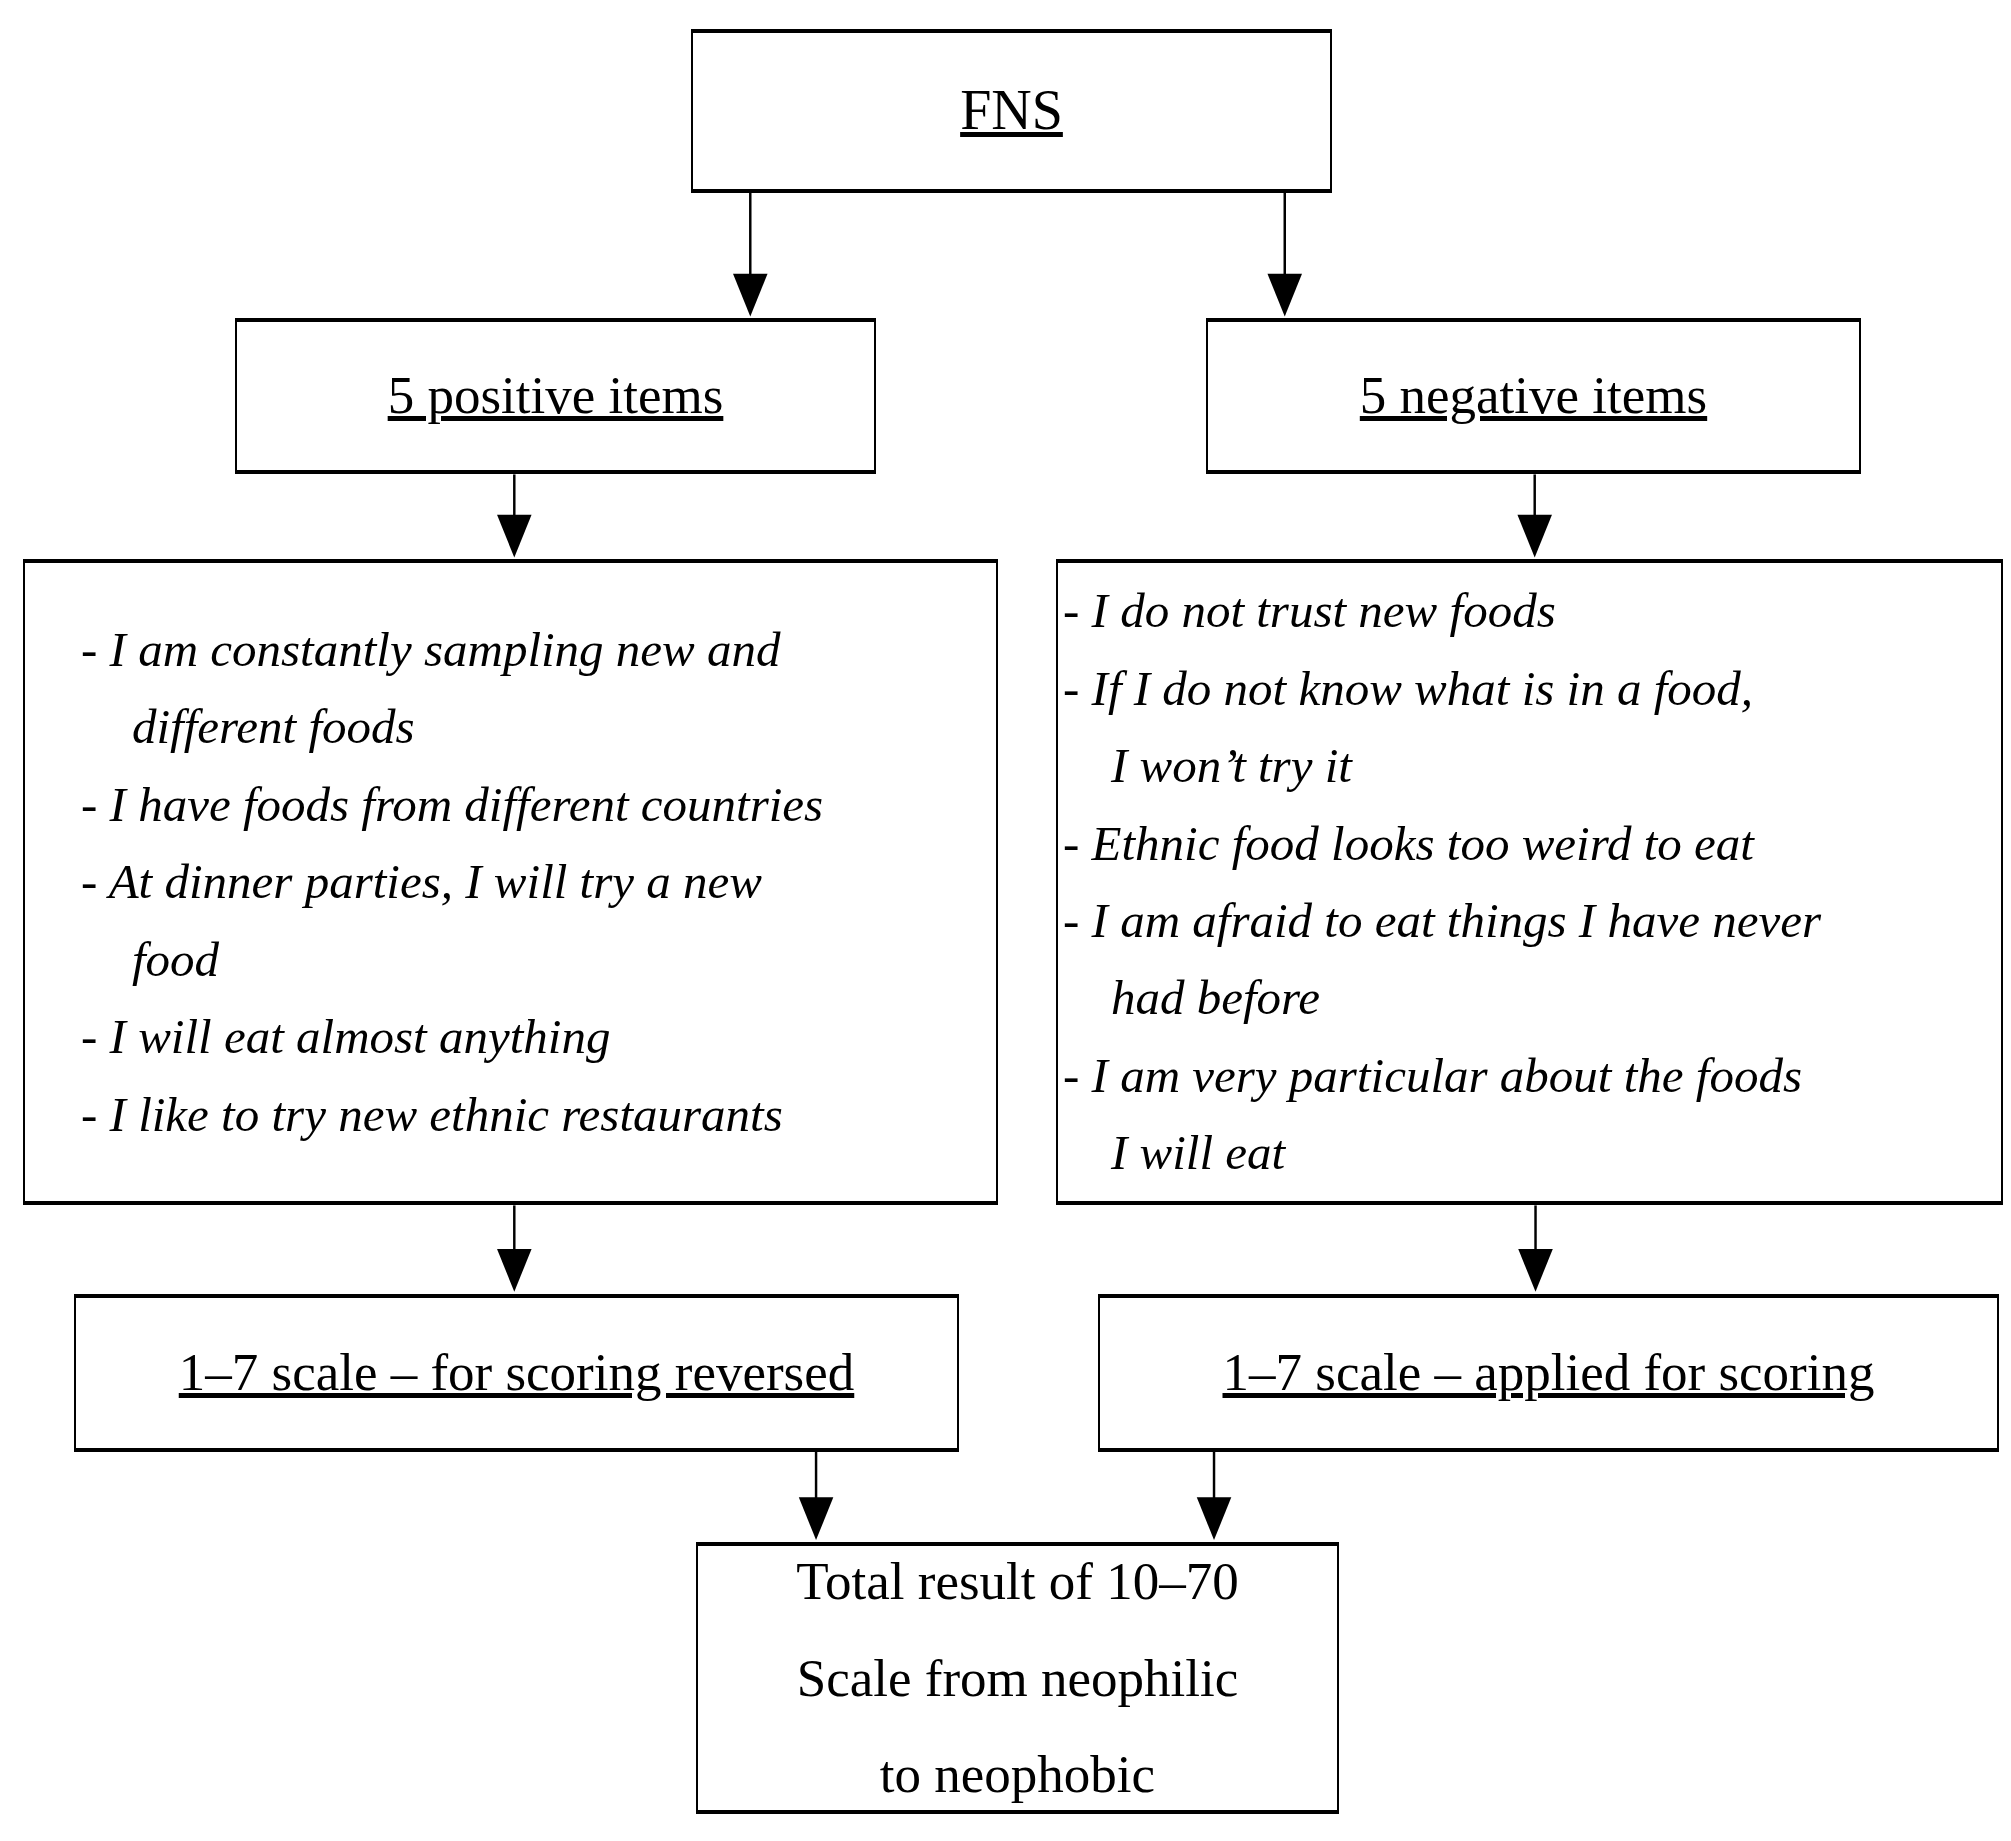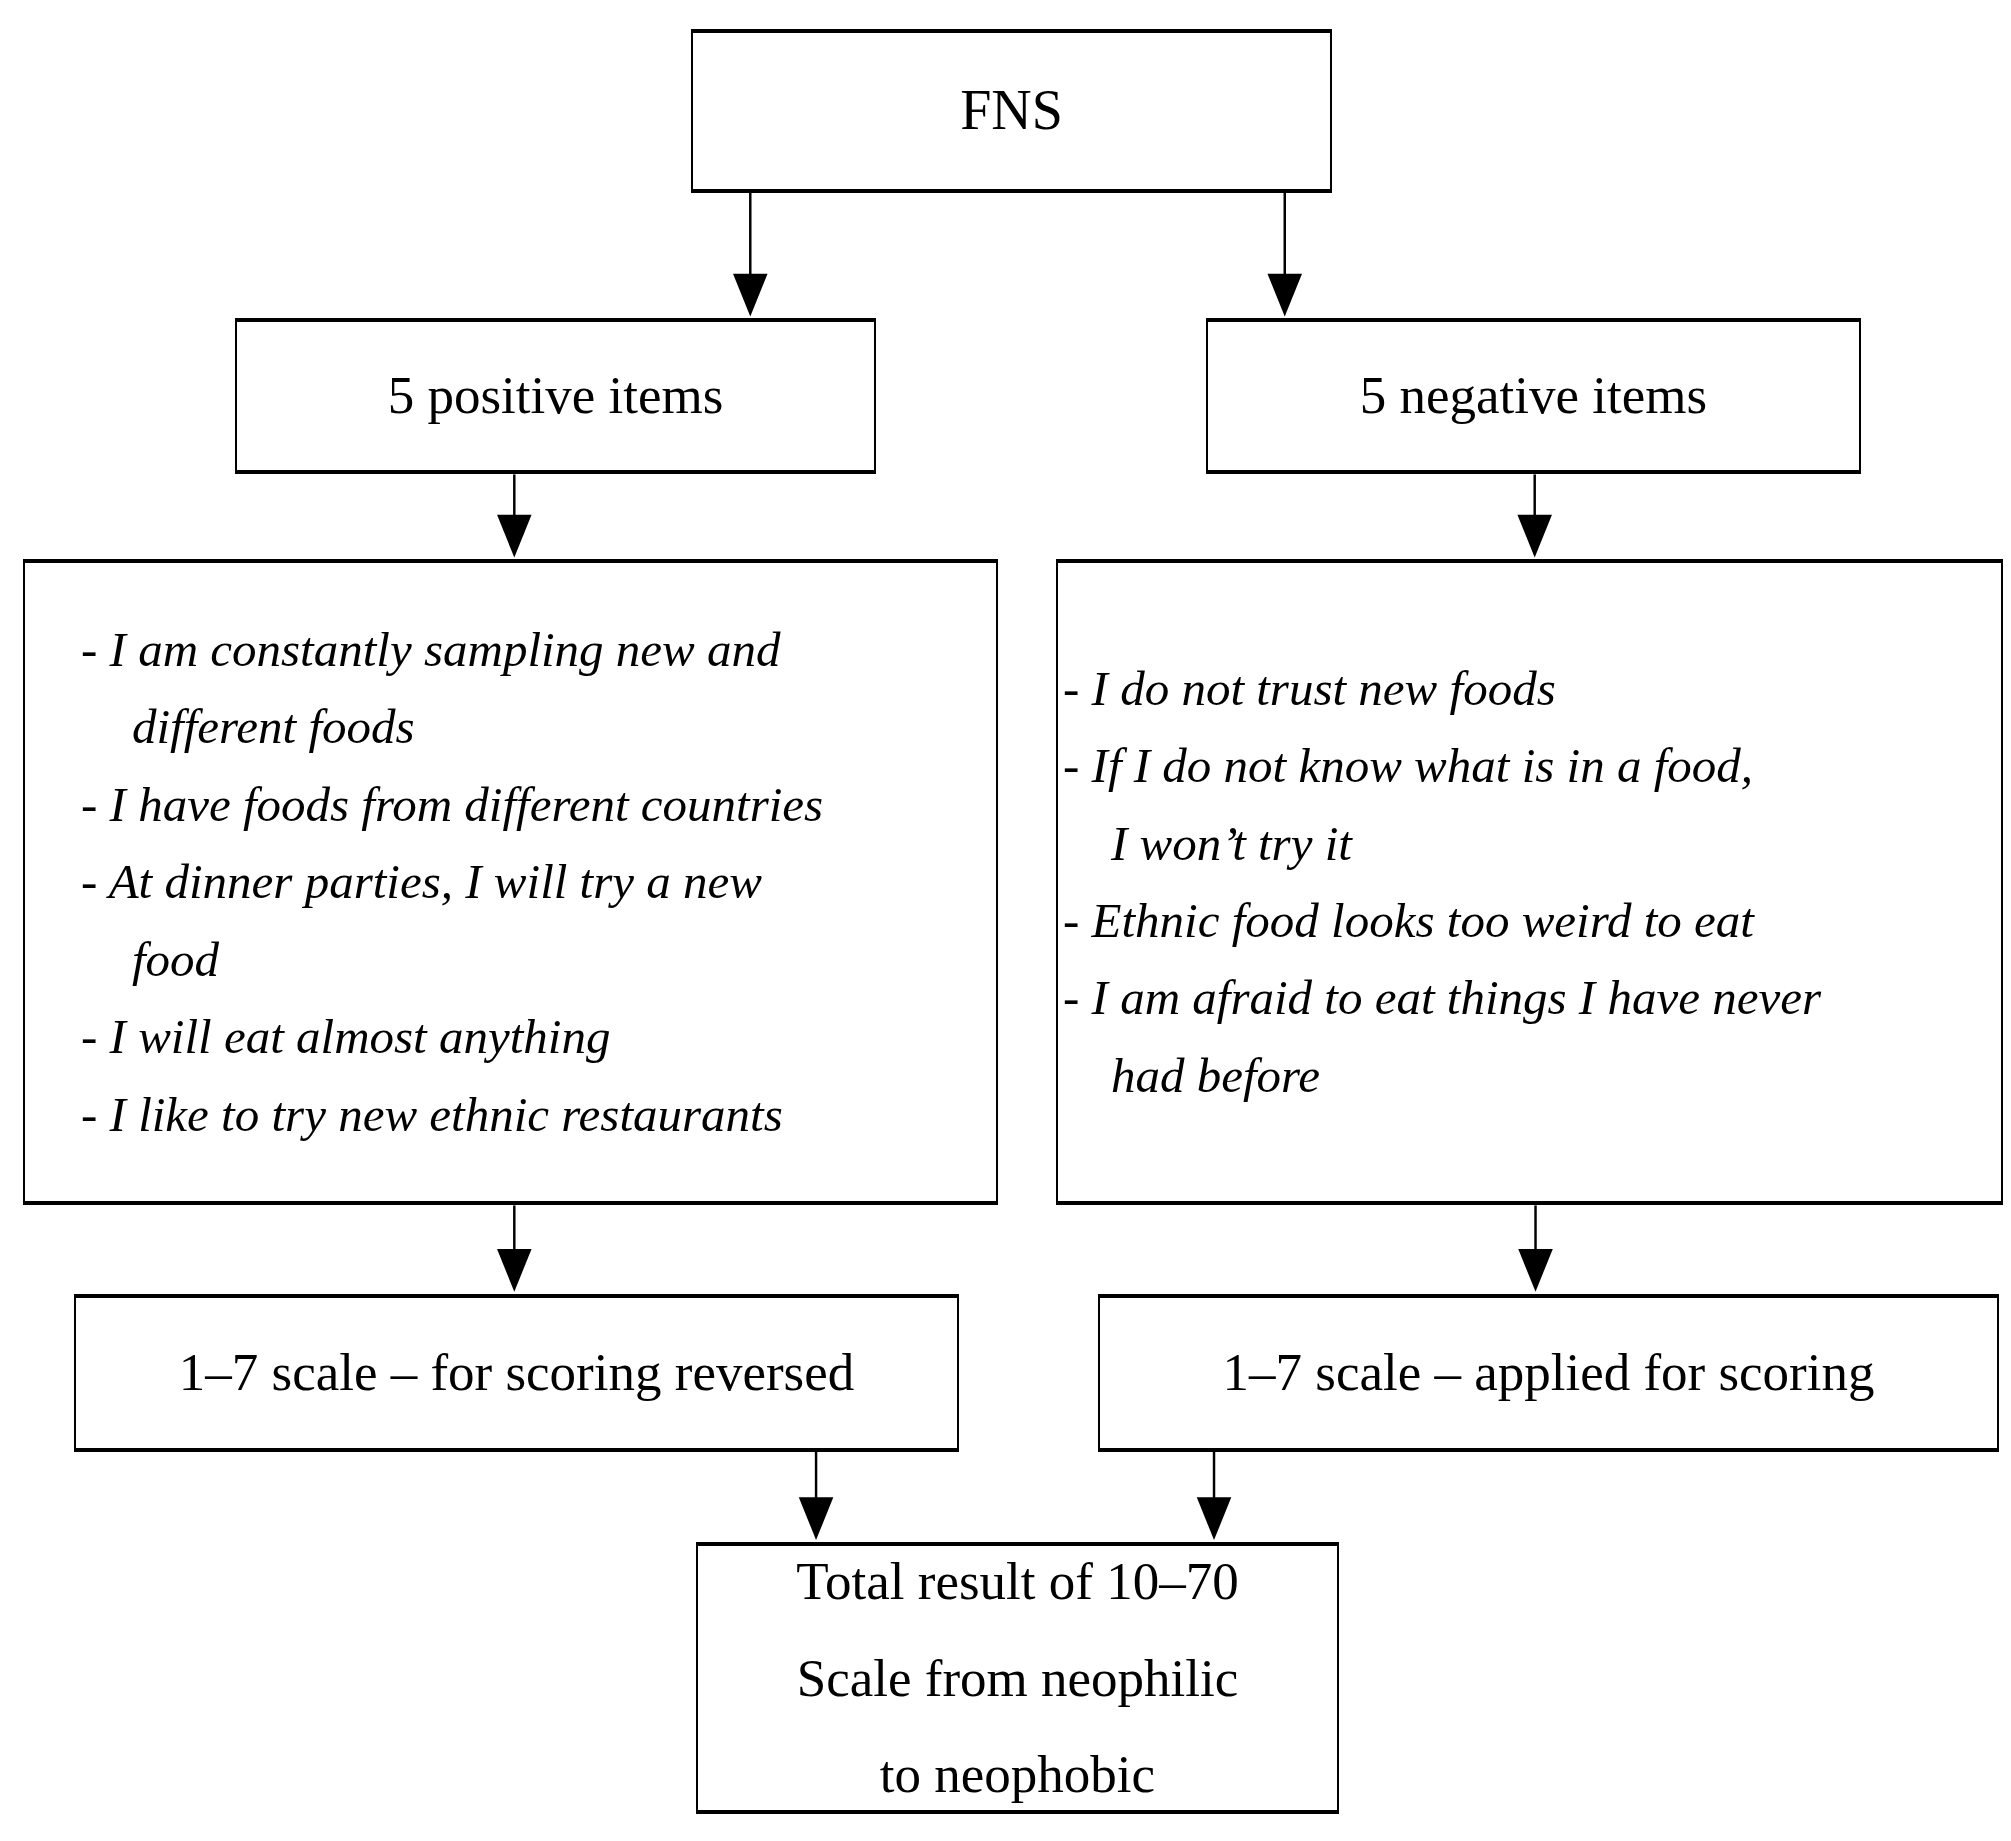--- a/index.html
+++ b/index.html
@@ -32,20 +32,21 @@
     border-top-width: 4.1px;
     border-bottom-width: 4.1px;
   }
   .label-box {
     display: flex;
     align-items: center;
     justify-content: center;
     text-align: center;
     font-size: 53px;
     line-height: 1.2;
+    text-decoration: underline;
   }
   .fns-box { font-size: 56px; }
   .items-box {
     display: flex;
     flex-direction: column;
     justify-content: center;
     padding: 16.4px 20.6px 16.4px 0;
   }
   .item {
     font-style: italic;
@@ -138,20 +139,22 @@
     <div class="item">- I like to try new ethnic restaurants</div>
   </div>
 
   <div class="box items-box items-box-negative" style="left:1056px; top:559px; width:947px; height:646px;">
     <div class="item">- I do not trust new foods</div>
     <div class="item">- If I do not know what is in a food,
 I won’t try it</div>
     <div class="item">- Ethnic food looks too weird to eat</div>
     <div class="item">- I am afraid to eat things I have never
 had before</div>
+    <div class="item">- I am very particular about the foods
+I will eat</div>
   </div>
 
   <div class="box label-box" style="left:74px; top:1294px; width:885px; height:158px;">
     <span>1–7 scale – for scoring reversed</span>
   </div>
 
   <div class="box label-box" style="left:1098px; top:1294px; width:901px; height:158px;">
     <span>1–7 scale – applied for scoring</span>
   </div>
 

